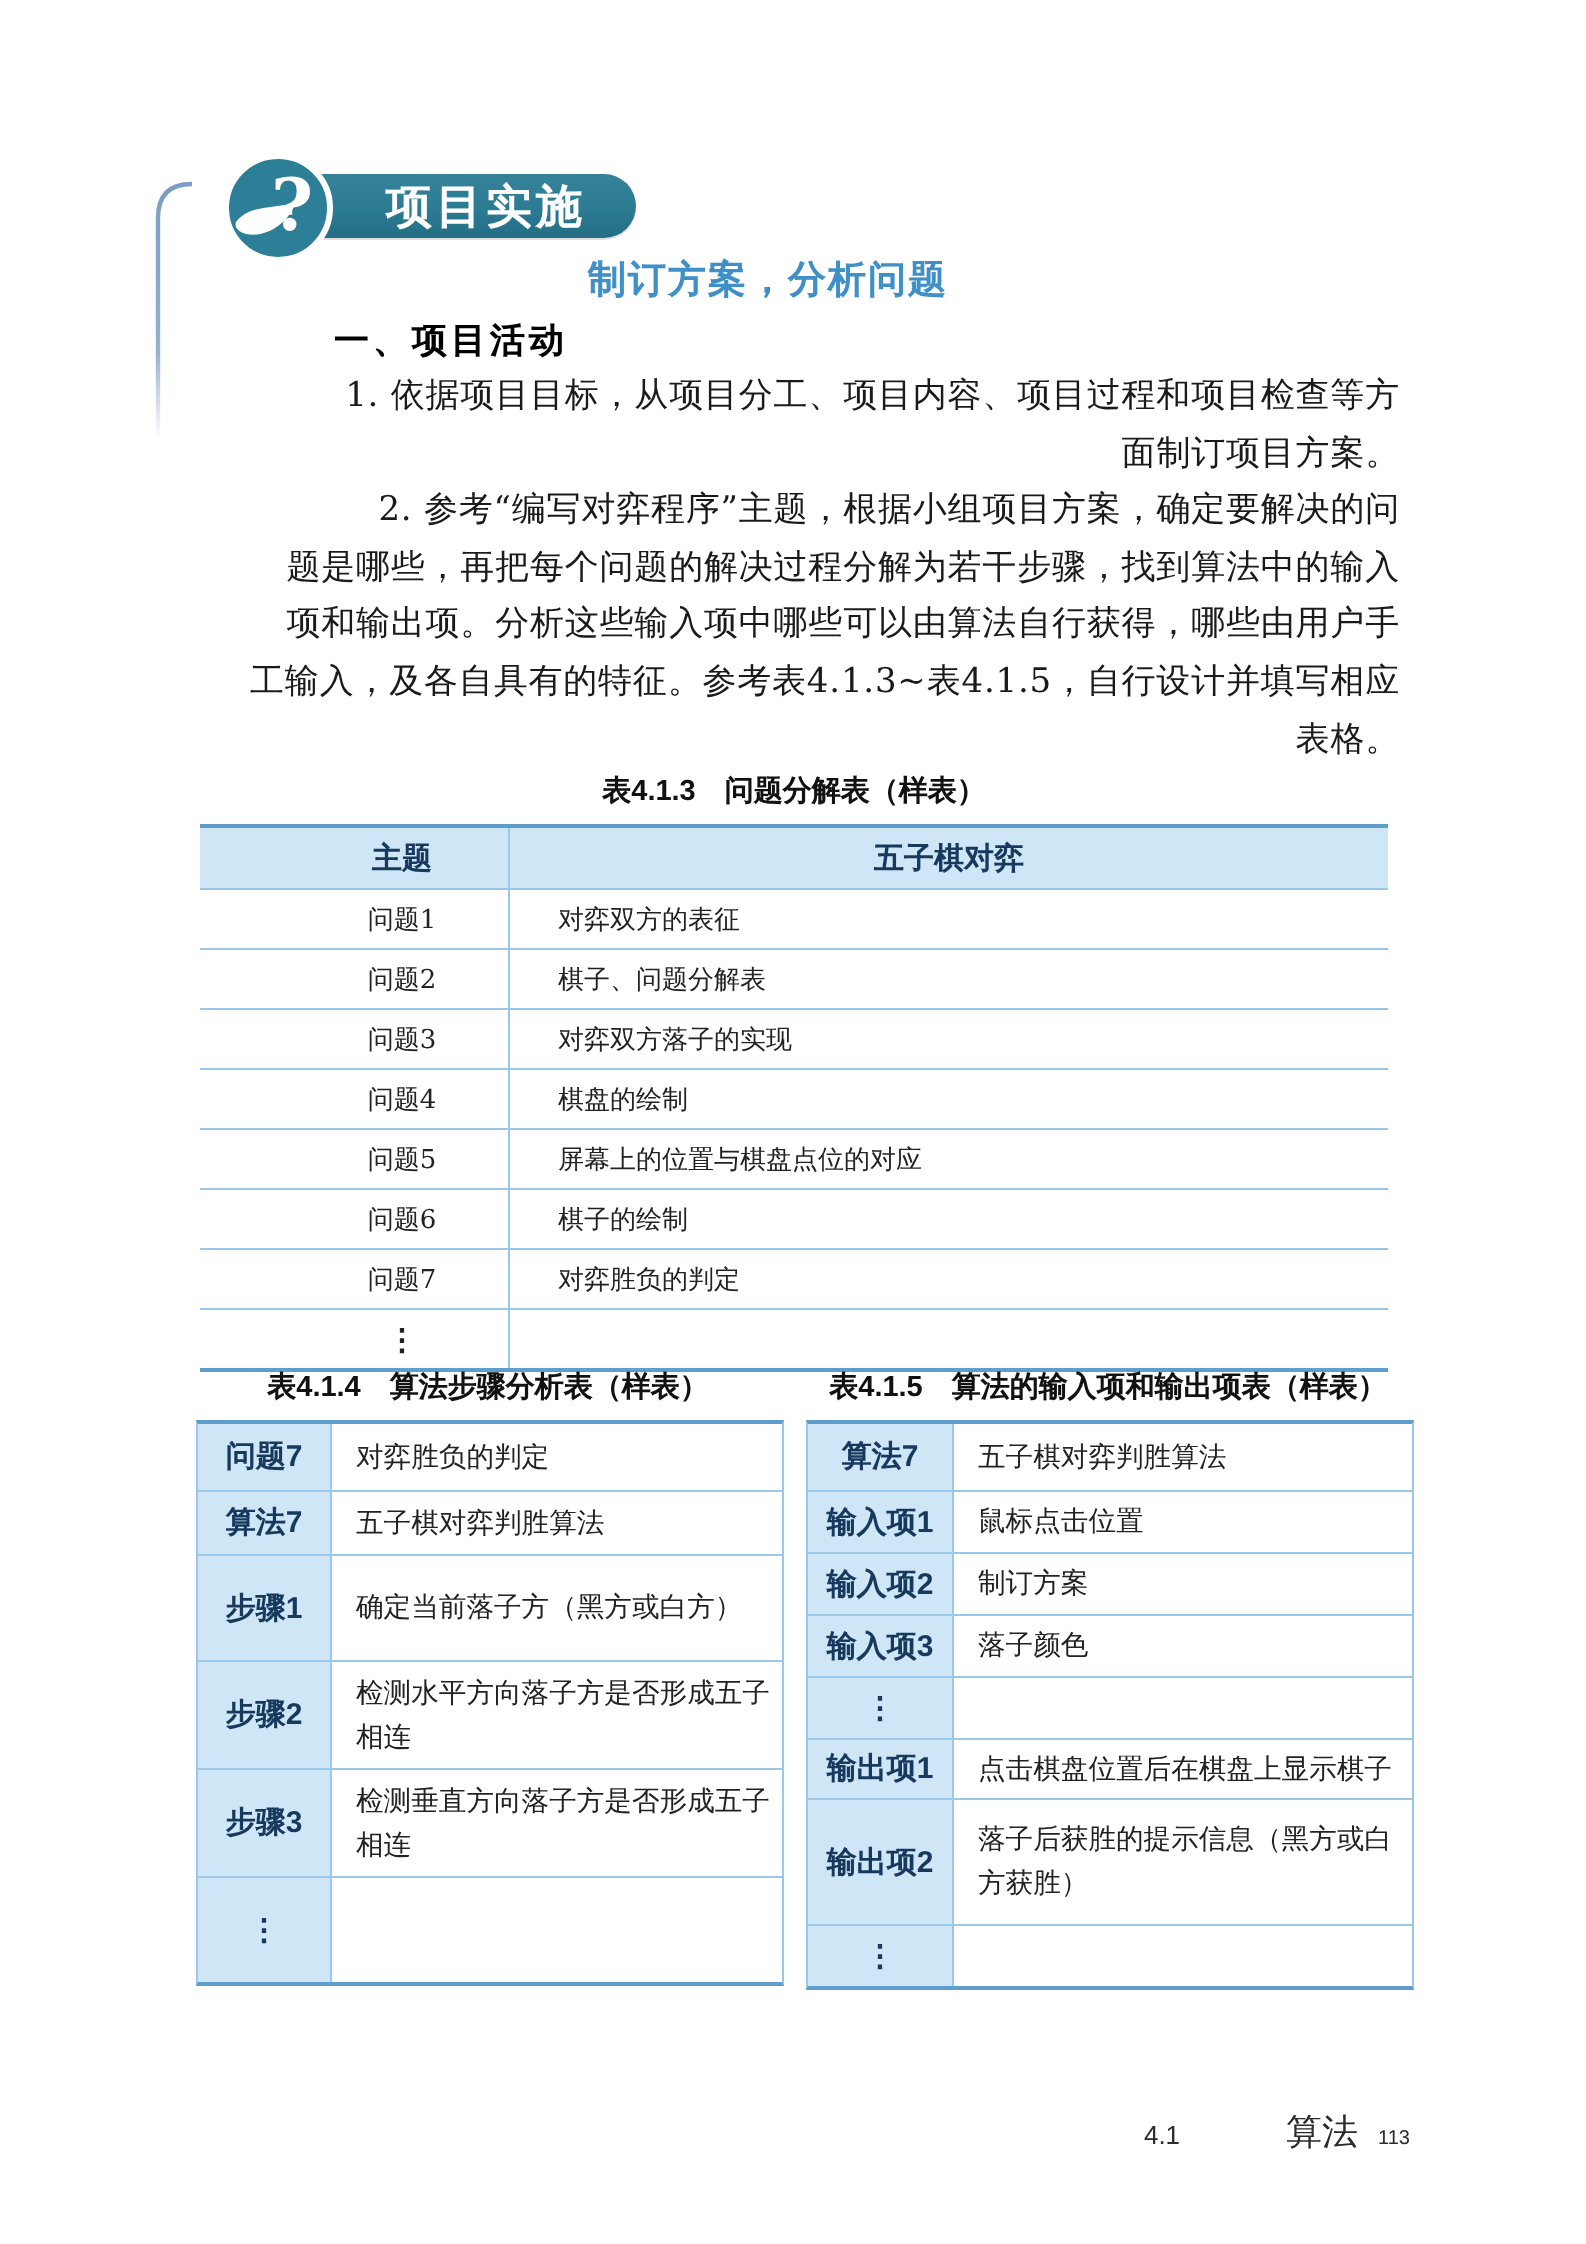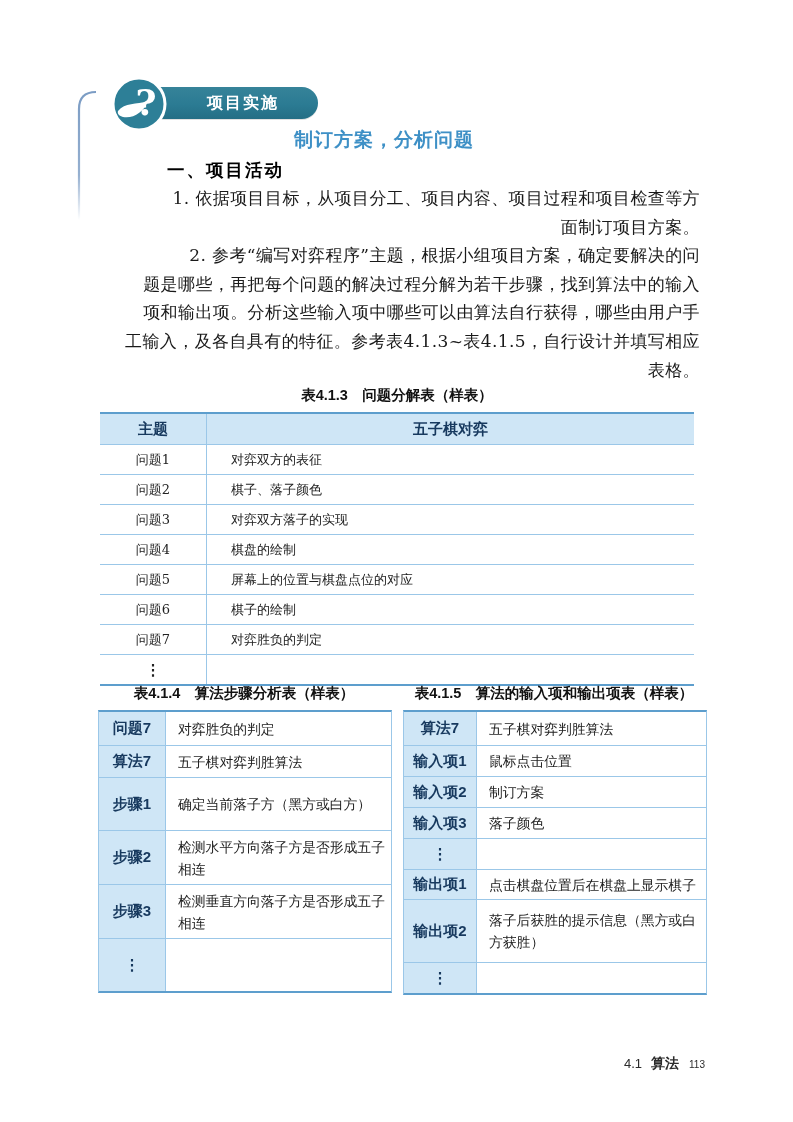--- a/index.html
+++ b/index.html
@@ -14,21 +14,21 @@
 
   
   .badge { position:absolute; left:110px; top:75px; width:200px; height:60px; z-index:2; }
   .badge-pill {
     position:absolute; left:42px; top:12px; width:150px; height:32px;
     background:linear-gradient(180deg,#368399 0%, #2b7b93 55%, #246e85 100%);
     border-radius:5px 16px 16px 5px;
     display:flex; align-items:center; justify-content:center; padding-left:16px;
     box-shadow:0 1px 0 rgba(0,0,0,0.12);
   }
-  .badge-pill span { color:#fff; font-weight:bold; font-size:16px; letter-spacing:2px; }
+  .badge-pill span { color:#fff; font-weight:bold; font-size:23px; letter-spacing:2px; }
   .badge-circle { position:absolute; left:0; top:0; }
 
   
   .page-title {
     position:absolute; left:87px; top:127px; width:594px; text-align:center;
     color:#3e90c6; font-weight:bold; font-size:19px; letter-spacing:1px;
   }
   .section-heading {
     position:absolute; left:167px; top:158px; font-size:17.5px; font-weight:700;
     letter-spacing:2px; color:#000;
@@ -45,21 +45,21 @@
   #cap2 { left:98px;  top:684px; width:292px; }
   #cap3 { left:403px; top:684px; width:302px; }
 
   
   .t1 { position:absolute; left:100px; top:412px; width:594px;
         border-top:2px solid #5d9ecd; border-bottom:2px solid #5d9ecd; }
   .t1 .row { display:flex; height:29px; border-bottom:1px solid #9bc7e8; }
   .t1 .row:last-child { border-bottom:none; }
   .t1 .hrow { height:30px; background:#cfe6f6; }
   .t1 .c1 { width:106px; border-right:1px solid #9bc7e8;
-            display:flex; align-items:center; justify-content:center; }
+            display:flex; align-items:center; justify-content:center;padding-left:48px; }
   .t1 .c2 { flex:1; display:flex; align-items:center; padding-left:24px; }
   .t1 .hrow .c2 { justify-content:center; padding-left:0; }
   .hd { font-weight:bold; color:#17395e; font-size:15px; }
   .t1 .kai { font-size:13px; color:#222; }
 
   
   .stable { position:absolute; top:710px;
             border:1px solid #9bc7e8; border-top:2px solid #5d9ecd; border-bottom:2px solid #5d9ecd; }
   #steps-table { left:98px; width:292px; }
   #io-table    { left:403px; width:302px; }
@@ -71,21 +71,21 @@
   #steps-table .lc { width:66px; }
   #io-table .lc { width:72px; }
   .stable .vc { flex:1; display:flex; align-items:center;
                 padding:3px 2px 3px 12px; font-family:"DejaVu Serif", serif;
                 font-size:13.8px; line-height:22px; color:#222; }
   .dots { font-weight:bold; font-size:15px; color:#222; }
 
   
   .footer { position:absolute; left:100px; top:1054px; width:605px; text-align:right; color:#2b2b2b; }
   .footer .sec { font-size:13px; margin-right:9px; }
-  .footer .chap { font-size:14px; font-weight:bold; margin-right:10px; }
+  .footer .chap { font-size:18px; font-weight:normal; margin-right:10px;margin-left:44px; }
   .footer .pg { font-size:10px; }
 </style>
 </head>
 <body>
 
 <div class="page">
 
   <svg class="corner" width="640" height="160">
     <defs>
       <linearGradient id="gh" x1="0" y1="0" x2="1" y2="0">
@@ -134,21 +134,21 @@
     <div class="row hrow">
       <div class="c1 hd">主题</div>
       <div class="c2 hd">五子棋对弈</div>
     </div>
     <div class="row">
       <div class="c1 kai">问题1</div>
       <div class="c2 kai">对弈双方的表征</div>
     </div>
     <div class="row">
       <div class="c1 kai">问题2</div>
-      <div class="c2 kai">棋子、落子颜色</div>
+      <div class="c2 kai">棋子、问题分解表</div>
     </div>
     <div class="row">
       <div class="c1 kai">问题3</div>
       <div class="c2 kai">对弈双方落子的实现</div>
     </div>
     <div class="row">
       <div class="c1 kai">问题4</div>
       <div class="c2 kai">棋盘的绘制</div>
     </div>
     <div class="row">

